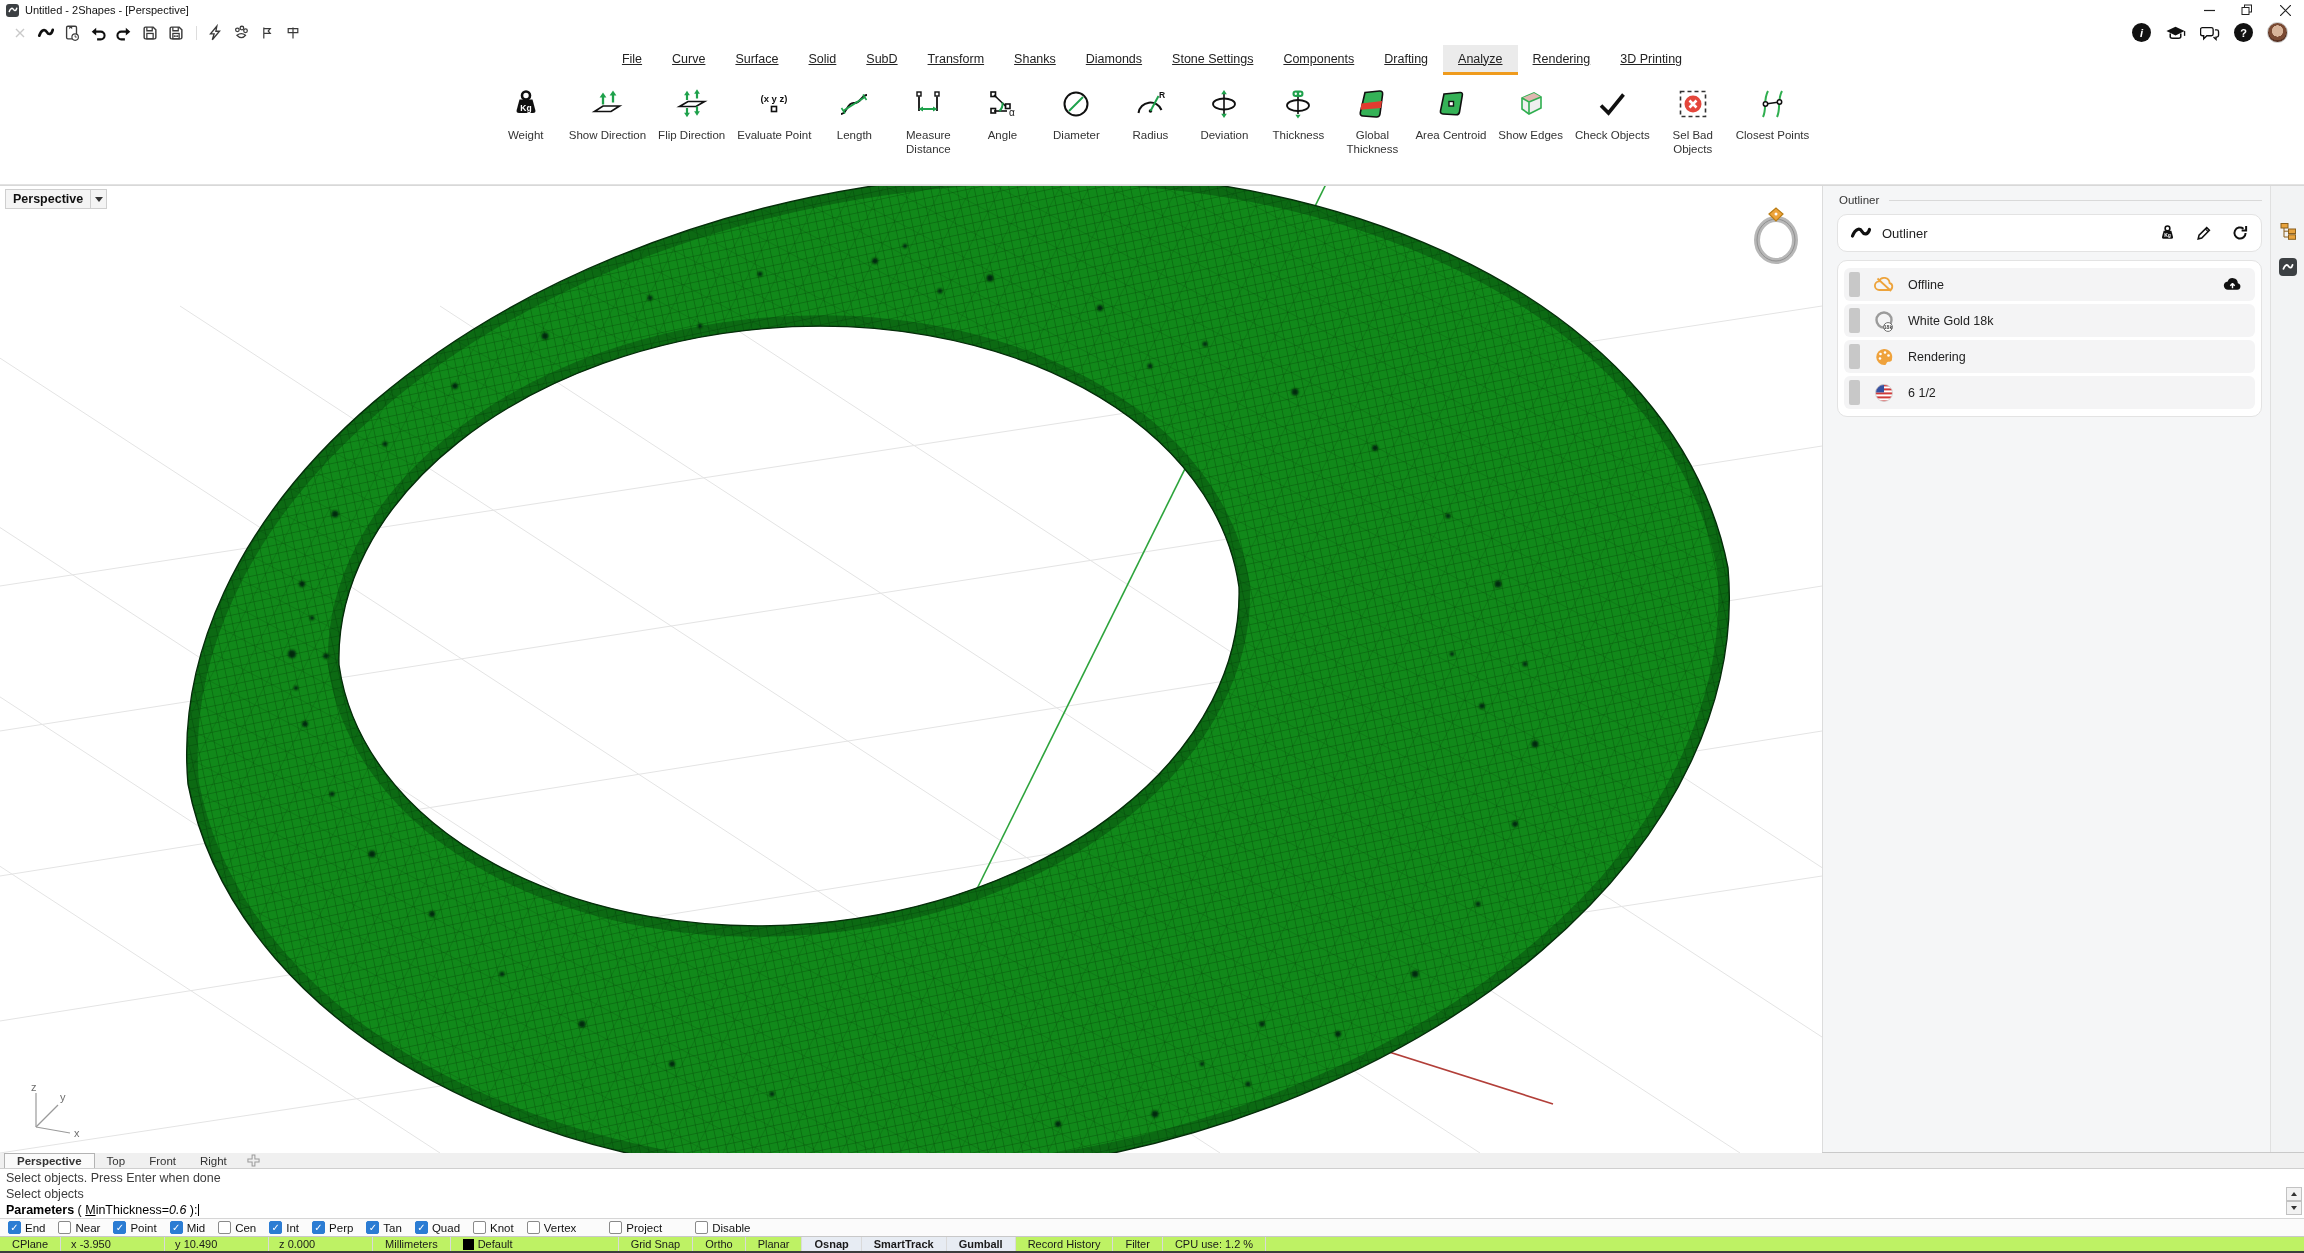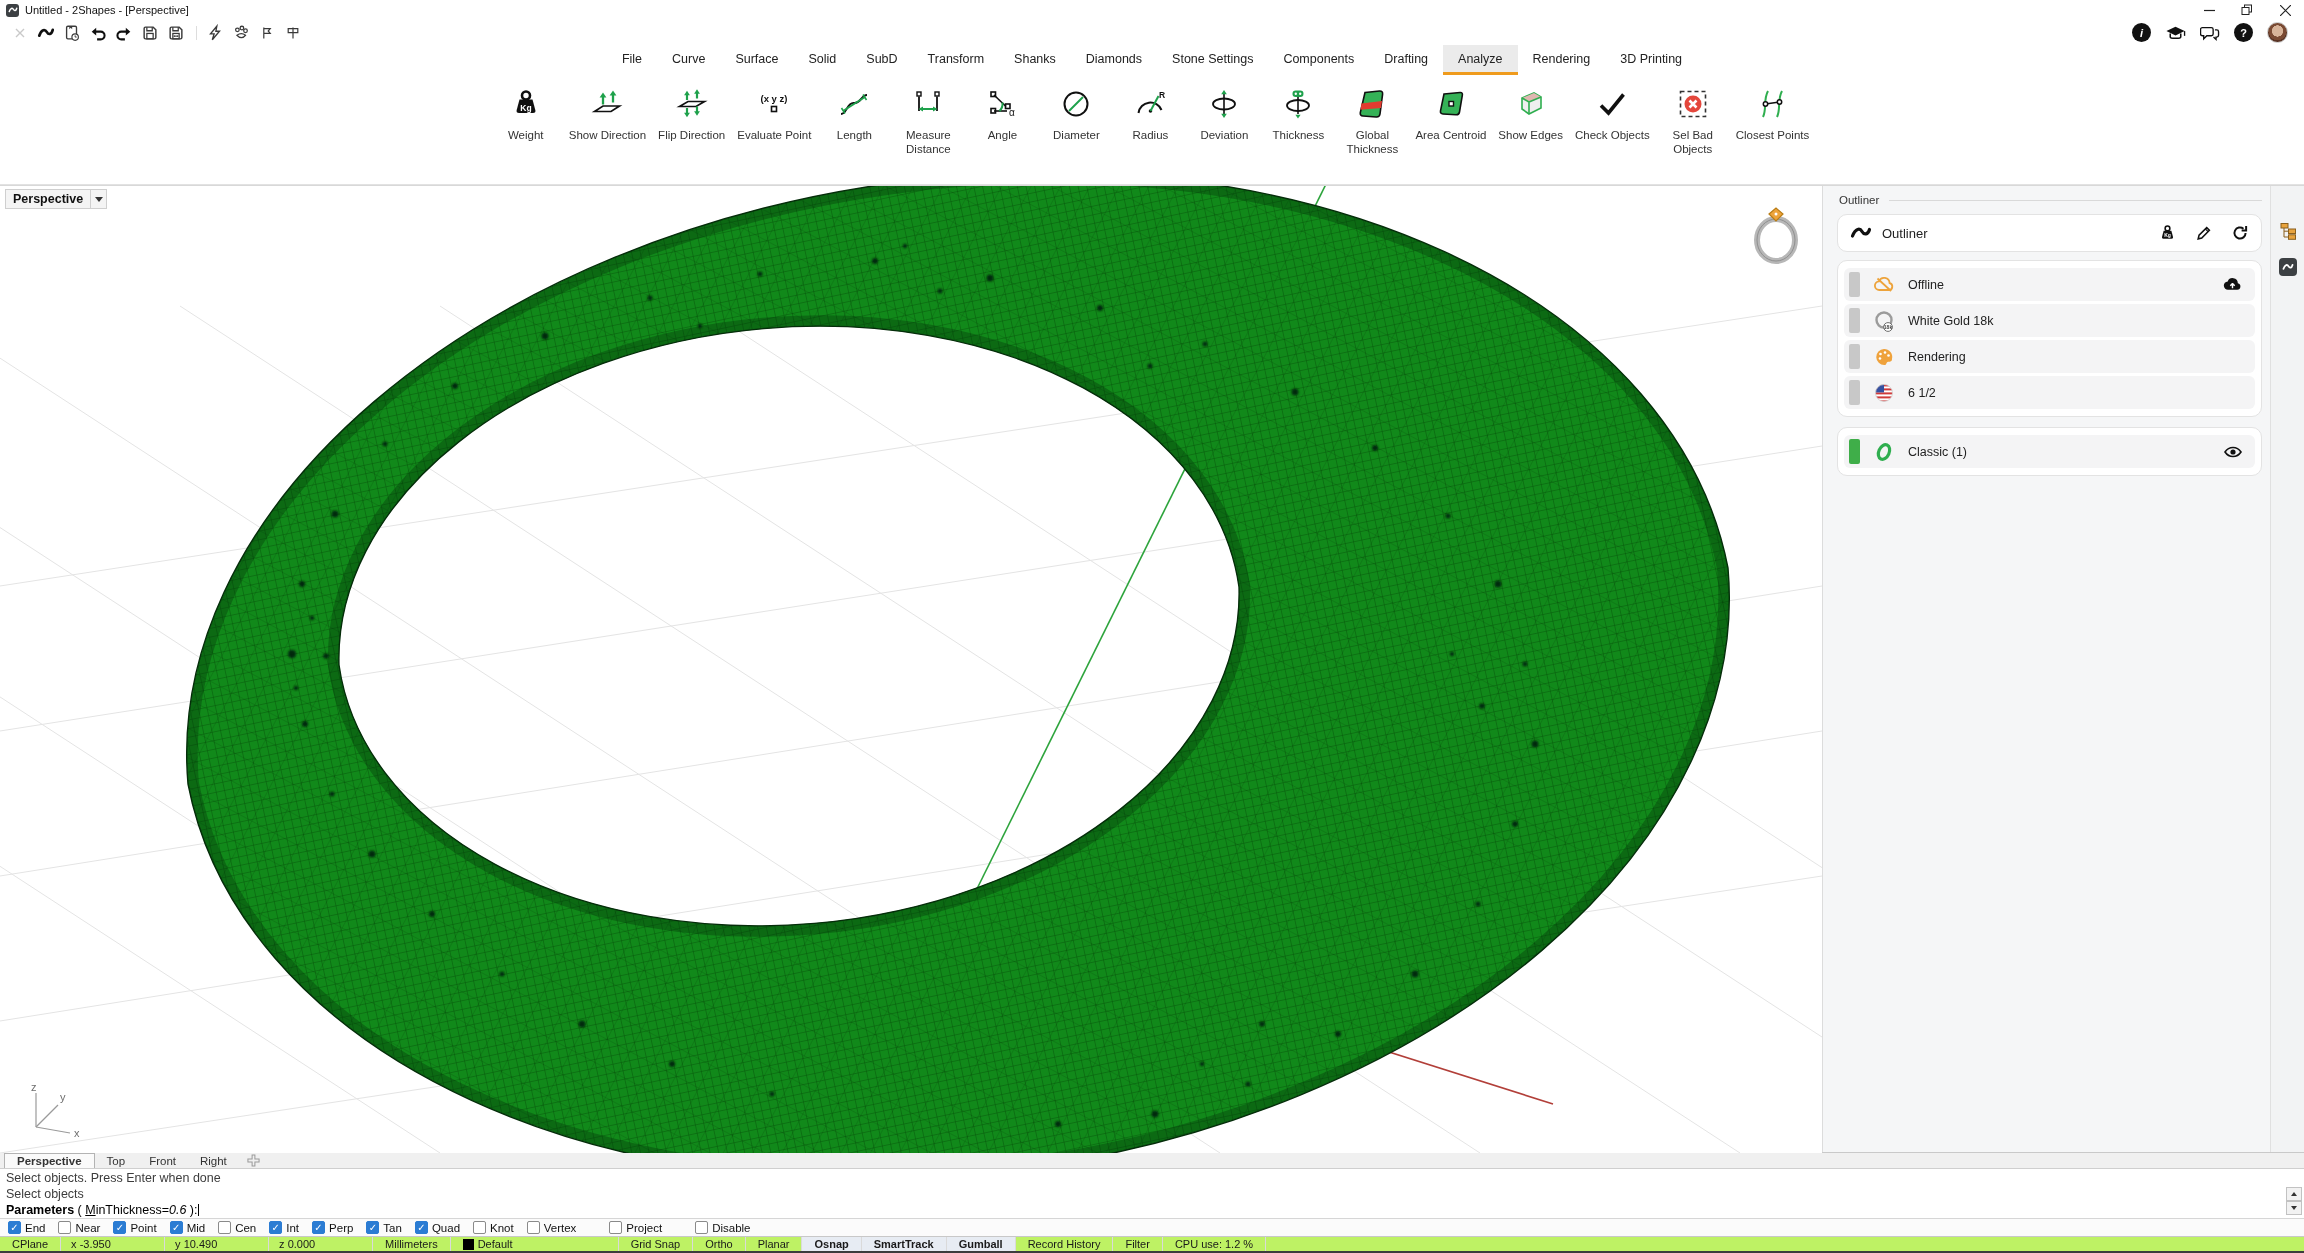--- a/index.html
+++ b/index.html
@@ -20,21 +20,21 @@
   .qsep { width:1px; height:14px; background:#ddd; margin:0 6px; }
   .quick-right { margin-left:auto; display:flex; align-items:center; gap:14px; padding-right:8px; }
   .circle-badge { width:19px; height:19px; border-radius:50%; background:#111; color:#fff; display:flex; align-items:center; justify-content:center; font-size:11px; font-weight:bold; }
   .circle-badge.info::after { content:"i"; font-style:italic; }
   .circle-badge.help::after { content:"?"; }
   .avatar { width:21px; height:21px; border-radius:50%; background:
       radial-gradient(circle at 50% 42%, #d8b49a 0 38%, #7a4a33 39% 62%, #5a3425 63% 100%); border:1px solid #c9c9c9; }
 
   
   .menubar { height:30px; display:flex; justify-content:center; align-items:stretch; background:#fff; flex:none; }
-  .menuitem { display:flex; align-items:center; padding:0 15px; font-size:12.5px; color:#222; border-bottom:3px solid transparent; cursor:default; }
+  .menuitem { display:flex; align-items:center; padding:0 15px; font-size:12.5px; color:#222; border-bottom:3px solid transparent; cursor:default;text-decoration:underline; }
   .menuitem.active { background:#ebebeb; border-bottom:3px solid #ef9b1d; }
 
   
   .ribbon { height:110px; display:flex; justify-content:center; align-items:flex-start; padding-top:12px; background:#fff; border-bottom:1px solid #e2e2e2; flex:none; }
   .tool { display:flex; flex-direction:column; align-items:center; margin:0 6px; min-width:62px; }
   .tool .ticon { width:34px; height:34px; display:flex; align-items:center; justify-content:center; }
   .tool .tlabel { margin-top:8px; font-size:11.5px; color:#333; text-align:center; line-height:1.2; max-width:94px; }
   .tool.narrow .tlabel { max-width:62px; }
 
   
@@ -678,37 +678,20 @@
                   </g>
                   <rect x="2" y="2" width="9" height="8.4" fill="#3550a0"></rect>
                 </g>
                 <circle cx="11" cy="11" r="8.5" fill="none" stroke="#cfcfcf" stroke-width="0.8"></circle>
               </svg>
             </span>
           <span class="olabel">6 1/2</span>
         </div>
       </div>
 
-      <div class="card groupcard">
-        <div class="outrow">
-          <span class="obar green"></span>
-          <span class="oicon">
-              <svg width="22" height="22" viewBox="0 0 22 22">
-                <ellipse cx="11" cy="11" rx="5.2" ry="7.6" transform="rotate(24 11 11)" fill="none" stroke="#2fae4f" stroke-width="3.2"></ellipse>
-              </svg>
-            </span>
-          <span class="olabel">Classic (1)</span>
-          <span class="oright">
-              <svg width="20" height="18" viewBox="0 0 20 18">
-                <path d="M2 9 C6 3 14 3 18 9 C14 15 6 15 2 9 Z" fill="none" stroke="#101010" stroke-width="1.6"></path>
-                <circle cx="10" cy="9" r="2.6" fill="#101010"></circle>
-              </svg>
-            </span>
-        </div>
-      </div>
     </div>
 
     <div class="sidestrip">
       <span class="stripicon">
           <svg width="18" height="18" viewBox="0 0 18 18">
             <rect x="2" y="1.5" width="7" height="4.5" fill="#e8a33d" stroke="#8a5f1d" stroke-width="1"></rect>
             <rect x="9.5" y="7" width="7" height="4.5" fill="#e8a33d" stroke="#8a5f1d" stroke-width="1"></rect>
             <rect x="9.5" y="12.8" width="7" height="4.5" fill="#e8a33d" stroke="#8a5f1d" stroke-width="1"></rect>
             <path d="M5 6 v9 h4.5 M5 9.2 h4.5" stroke="#8a5f1d" fill="none" stroke-width="1"></path>
           </svg>

